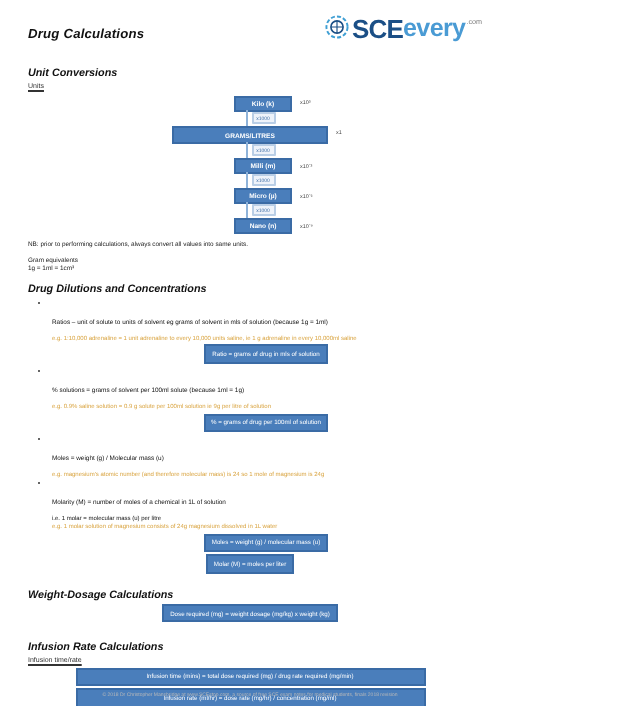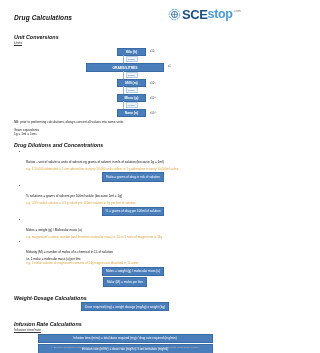--- a/index.html
+++ b/index.html
@@ -108,21 +108,21 @@
     <div class="doc-title">Drug Calculations</div>
     <div class="logo">
       <span class="logo-mark">
         <svg viewBox="0 0 32 32" width="13" height="13">
           <circle cx="16" cy="16" r="13" fill="none" stroke="#3f9fd4" stroke-width="2.4" stroke-dasharray="5 2.6"></circle>
           <circle cx="16" cy="16" r="7.5" fill="none" stroke="#1b4f86" stroke-width="2"></circle>
           <path d="M16 8.5 v15 M8.5 16 h15" stroke="#1b4f86" stroke-width="1.4"></path>
         </svg>
       </span>
       <span class="logo-sce">SCE</span>
-      <span class="logo-stop">stop</span>
+      <span class="logo-stop">every</span>
       <span class="logo-com">.com</span>
     </div>
   </div>
 
   <div>
     <div class="sec-h">Unit Conversions</div>
     <div class="sub-h">Units</div>
 
     <div class="ladder">
       <div class="ubox u-kilo">Kilo (k)</div>

